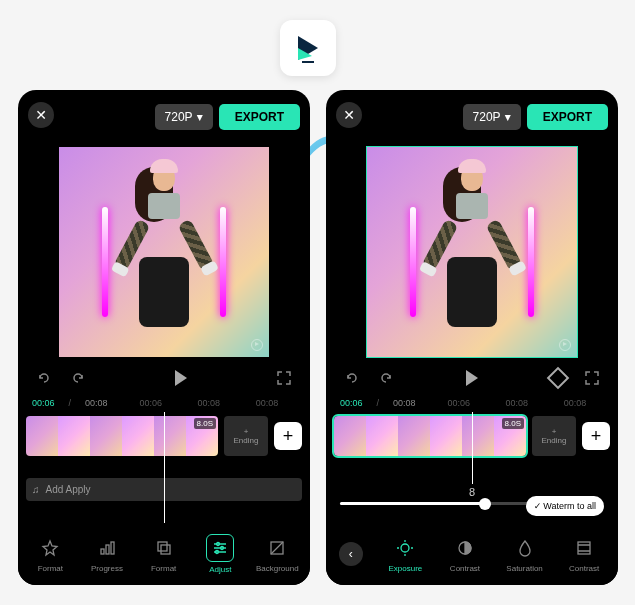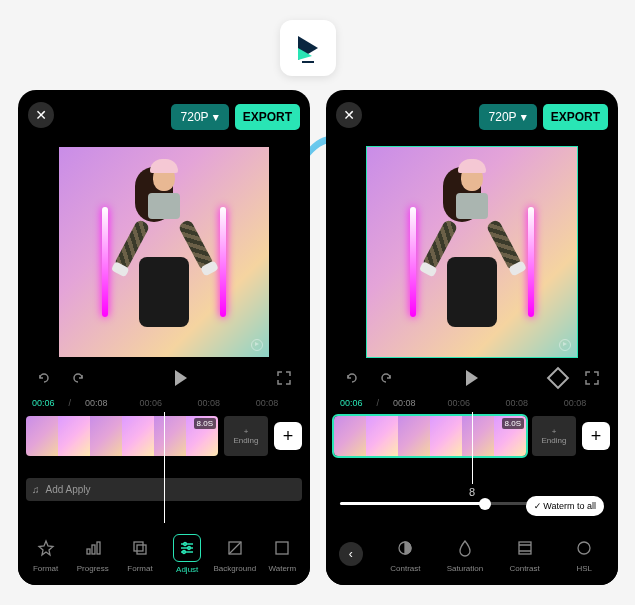--- a/index.html
+++ b/index.html
@@ -5,22 +5,22 @@
 body{margin:0;background:#f5f5f5;font-family:-apple-system,Arial,sans-serif;width:635px;height:605px;position:relative;overflow:hidden}
 .logo{position:absolute;left:280px;top:20px;width:56px;height:56px;background:#fff;border-radius:12px;display:flex;align-items:center;justify-content:center;box-shadow:0 2px 8px rgba(0,0,0,.1)}
 .logo-glyph{width:32px;height:32px;position:relative}
 .logo-glyph svg{width:100%;height:100%}
 .phone{position:absolute;top:90px;width:292px;height:495px;background:#000;border-radius:18px;overflow:hidden}
 .phone1{left:18px}
 .phone2{left:326px}
 .arrow{position:absolute;left:298px;top:120px;width:60px;height:50px}
 .topbar{display:flex;align-items:center;justify-content:flex-end;gap:6px;padding:8px 10px;height:38px}
 .close{position:absolute;left:10px;top:12px;width:26px;height:26px;background:#2c2c2c;border-radius:50%;display:flex;align-items:center;justify-content:center;color:#fff;font-size:14px}
-.res{background:#0f766e;color:#fff;padding:6px 10px;border-radius:5px;font-size:12px;display:flex;align-items:flex-start;gap:4px}
-.export{background:#29e5b5;color:#000;padding:6px 8px;border-radius:5px;font-size:12px;font-weight:600}
+.res{background:#404040;color:#fff;padding:6px 10px;border-radius:5px;font-size:12px;display:flex;align-items:flex-start;gap:4px}
+.export{background:#29e5b5;color:#000;padding:6px 16px;border-radius:5px;font-size:12px;font-weight:600}
 .canvasarea{height:216px;display:flex;align-items:center;justify-content:center;padding:0 30px}
 .canvas{width:210px;height:210px;background:linear-gradient(135deg,#c98de8 0%,#e4a4d8 35%,#f5d4a0 75%,#8cd4c8 100%);position:relative;overflow:hidden}
 .canvas.bordered{outline:1px solid #29e5b5}
 .figure{position:absolute;left:50%;top:50%;transform:translate(-50%,-50%);width:160px;height:190px}
 .neon{position:absolute;width:6px;height:110px;background:linear-gradient(#fff,#f0f);border-radius:3px;box-shadow:0 0 8px #f0f}
 .neon.l{left:18px;top:50px}
 .neon.r{right:18px;top:50px}
 .stool{position:absolute;width:50px;height:70px;background:#1a1a1a;border-radius:8px;left:55px;top:100px}
 .body{position:absolute;left:50%;top:8px;transform:translateX(-50%)}
 .head{width:22px;height:26px;background:#e8b893;border-radius:50% 50% 45% 45%;margin:0 auto;position:relative}
@@ -225,28 +225,20 @@
       </div>
   <div class="tool">
         <div class="ticon">
           <svg width="18" height="18" viewBox="0 0 18 18" fill="none" stroke="#888" stroke-width="1.3">
             <rect x="3" y="3" width="12" height="12"></rect>
             <line x1="3" y1="15" x2="15" y2="3"></line>
           </svg>
         </div>
         <span>Background</span>
       </div>
-  <div class="tool">
-        <div class="ticon">
-          <svg width="18" height="18" viewBox="0 0 18 18" fill="none" stroke="#888" stroke-width="1.3">
-            <rect x="3" y="3" width="12" height="12"></rect>
-          </svg>
-        </div>
-        <span>Waterm</span>
-      </div>
  </div>
 </div>
 
 <div class="phone phone2">
  <div class="close">✕</div>
  <div class="topbar">
   <div class="res">
         <span>720P</span>
         <span>▾</span>
       </div>
@@ -341,20 +333,32 @@
         <div class="slider-fill"></div>
         <div class="slider-knob"></div>
       </div>
   <div class="apply">
         <span>✓</span>
         <span>Waterm to all</span>
       </div>
  </div>
  <div class="toolbar">
   <div class="back">‹</div>
+  <div class="tool active">
+        <div class="ticon" style="border:none">
+          <svg width="18" height="18" viewBox="0 0 18 18" fill="none" stroke="#29e5b5" stroke-width="1.3">
+            <circle cx="9" cy="9" r="4"></circle>
+            <line x1="9" y1="1" x2="9" y2="3"></line>
+            <line x1="9" y1="15" x2="9" y2="17"></line>
+            <line x1="1" y1="9" x2="3" y2="9"></line>
+            <line x1="15" y1="9" x2="17" y2="9"></line>
+          </svg>
+        </div>
+        <span>Exposure</span>
+      </div>
   <div class="tool">
         <div class="ticon">
           <svg width="18" height="18" viewBox="0 0 18 18" fill="none" stroke="#888" stroke-width="1.3">
             <circle cx="9" cy="9" r="6"></circle>
             <path d="M9 3 A6 6 0 0 1 9 15 Z" fill="#888"></path>
           </svg>
         </div>
         <span>Contrast</span>
       </div>
   <div class="tool">
@@ -368,22 +372,14 @@
   <div class="tool">
         <div class="ticon">
           <svg width="18" height="18" viewBox="0 0 18 18" fill="none" stroke="#888" stroke-width="1.3">
             <rect x="3" y="3" width="12" height="12"></rect>
             <line x1="3" y1="6" x2="15" y2="6"></line>
             <line x1="3" y1="12" x2="15" y2="12"></line>
           </svg>
         </div>
         <span>Contrast</span>
       </div>
-  <div class="tool">
-        <div class="ticon">
-          <svg width="18" height="18" viewBox="0 0 18 18" fill="none" stroke="#888" stroke-width="1.3">
-            <circle cx="9" cy="9" r="6"></circle>
-          </svg>
-        </div>
-        <span>HSL</span>
-      </div>
  </div>
 </div>
 
 </body></html>

